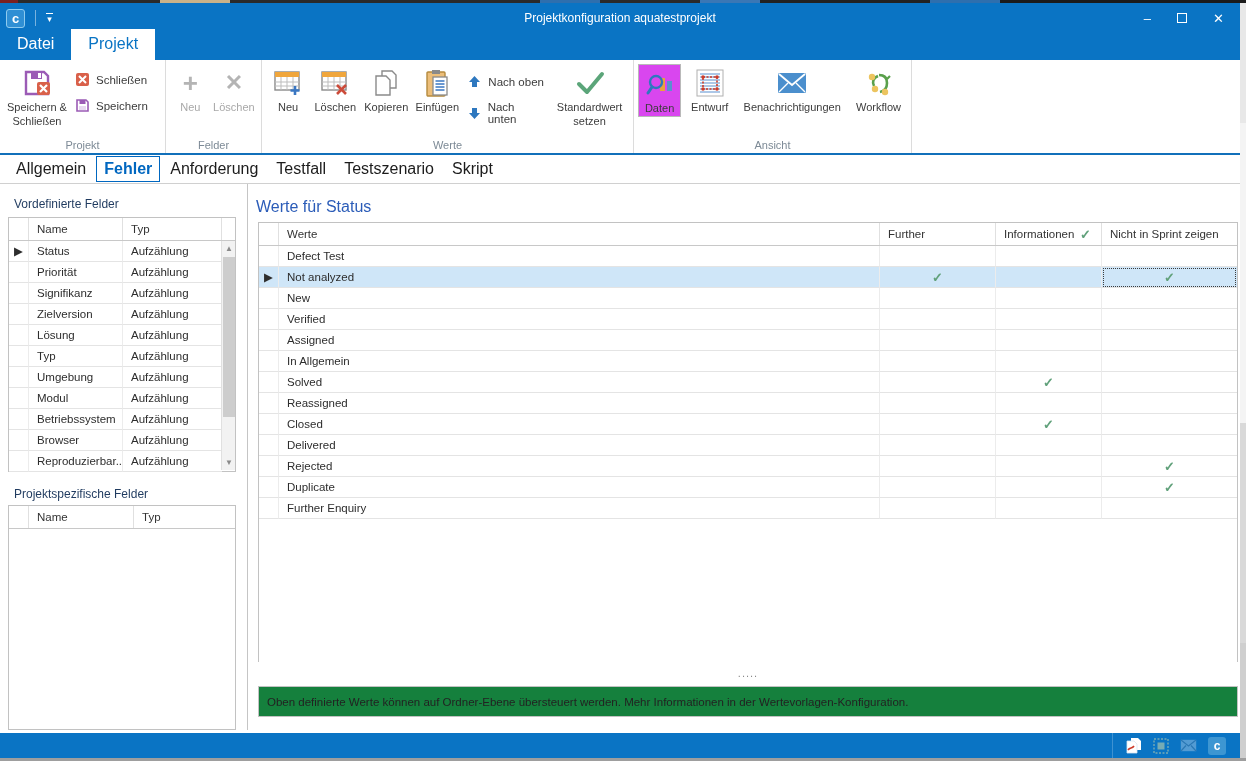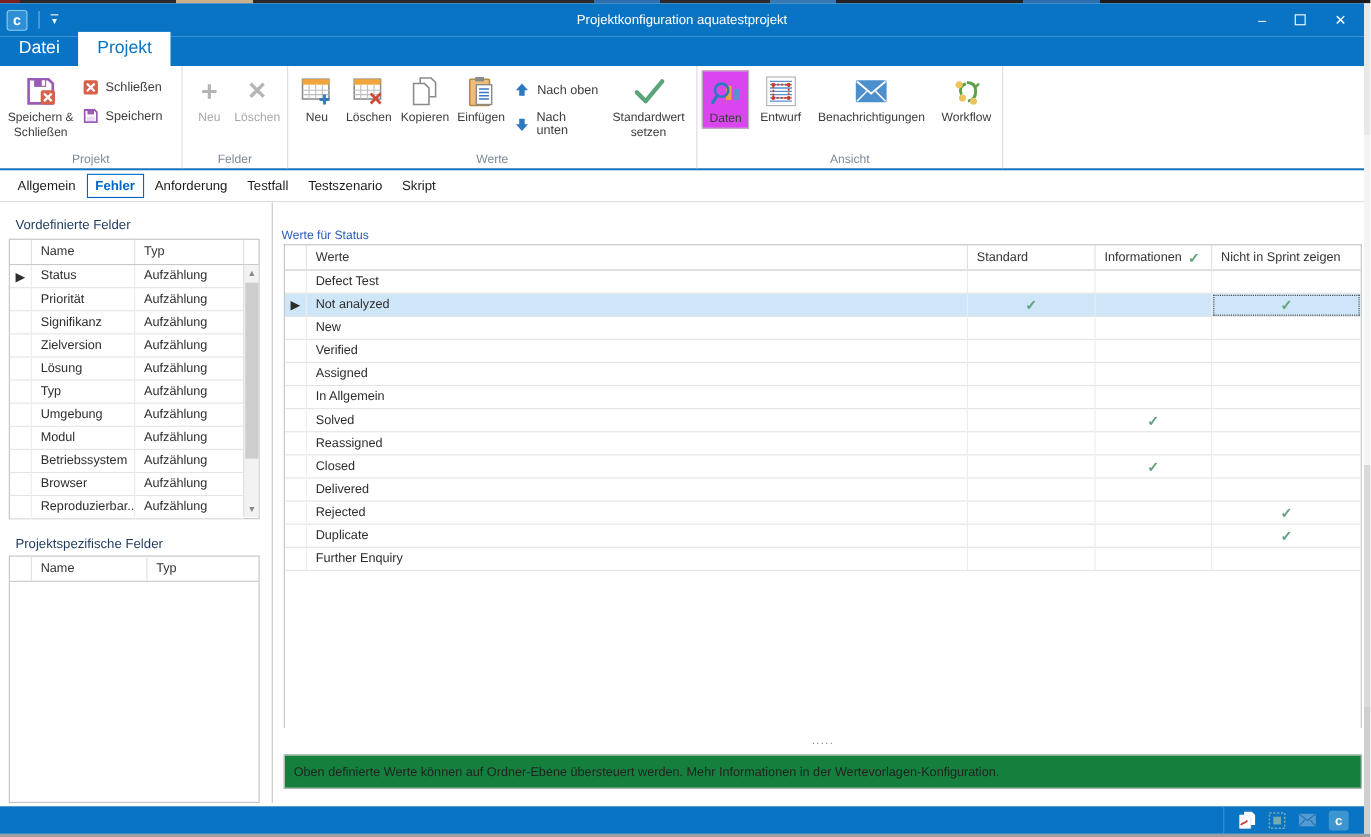--- a/index.html
+++ b/index.html
@@ -41,28 +41,28 @@
   .bigbtn.selected { background:#d946ef; border:1px solid #b9b9b9; }
   .smallcol { display:flex; flex-direction:column; gap:9px; margin-top:7px; margin-left:4px; }
   .smallbtn { display:flex; align-items:center; gap:5px; font-size:11.5px; color:#3c3c3c; cursor:default; }
   .icon30 { width:32px; height:32px; display:flex; align-items:center; justify-content:center; }
   .icon16 { width:17px; height:17px; display:flex; align-items:center; justify-content:center; }
   .gray-plus { font-size:26px; color:#b4b4b4; line-height:28px; font-weight:bold; }
   .gray-x { font-size:22px; color:#b4b4b4; line-height:28px; font-weight:bold; }
 
   
   .doc-tabs { position:absolute; top:155px; left:0; right:6px; height:29px; background:#fff; border-bottom:1px solid #d0d0d0; display:flex; align-items:center; padding-left:8px; gap:2px; }
-  .dtab { font-size:12px; color:#1c1c1c; padding:3px 7px; border:1px solid transparent;text-align:right; }
+  .dtab { font-size:16px; color:#1c1c1c; padding:3px 7px; border:1px solid transparent;text-align:right; }
   .dtab.selected { color:#0067c0; font-weight:bold; border:1px solid #0067c0; }
 
   
   .content { position:absolute; top:184px; left:0; right:6px; height:549px; background:#fff; }
   .left-panel { position:absolute; left:0; top:0; width:248px; height:546px; border-right:1px solid #c5c5c5; background:#fff; }
   .panel-heading { position:absolute; left:14px; font-size:12px; color:#1f3a5f; }
-  .main-heading { position:absolute; left:7px; top:24px; font-size:11px; color:#2b5cb8; }
+  .main-heading { position:absolute; left:7px; top:14px; font-size:16px; color:#2b5cb8; }
 
   .gridbox { position:absolute; background:#fff; border:1px solid #c2c2c2; }
   .ghead { display:grid; border-bottom:1px solid #c8c8c8; }
   .ghead .hc { font-size:11.5px; color:#333; padding:4px 0 4px 8px; border-right:1px solid #e0e0e0; height:22px; display:flex; align-items:center; }
   .ghead .hc:last-child { border-right:none; }
   .grow { display:grid; height:21px; }
   .grow .c { font-size:11.5px; color:#2d2d2d; padding-left:8px; border-right:1px solid #ececec; border-bottom:1px solid #e4e4e4; display:flex; align-items:center; overflow:hidden; white-space:nowrap; }
   .grow .c:last-child { border-right:none; }
   .grow.sel { background:#cfe6f8; }
   .gut { font-size:8px; color:#444; justify-content:center; padding-left:0 !important; }
@@ -389,21 +389,21 @@
       </div>
     </div>
 
     <div style="position:absolute; left:249px; top:0; right:0; height:549px;">
       <div class="main-heading">Werte für Status</div>
 
       <div class="gridbox" style="left:9px; top:38px; width:980px; height:440px; border-bottom:none;">
         <div class="ghead" style="grid-template-columns:20px 601px 116px 106px 135px;">
           <div class="hc"></div>
           <div class="hc">Werte</div>
-          <div class="hc">Standard</div>
+          <div class="hc">Further</div>
           <div class="hc">
               <span>Informationen</span>
               <span class="hcheck">✓</span>
             </div>
           <div class="hc">Nicht in Sprint zeigen</div>
         </div>
         <div>
             <div class="grow" style="grid-template-columns: 20px 601px 116px 106px 135px;">
               <div class="c gut"></div>
               <div class="c ">Defect Test</div>

